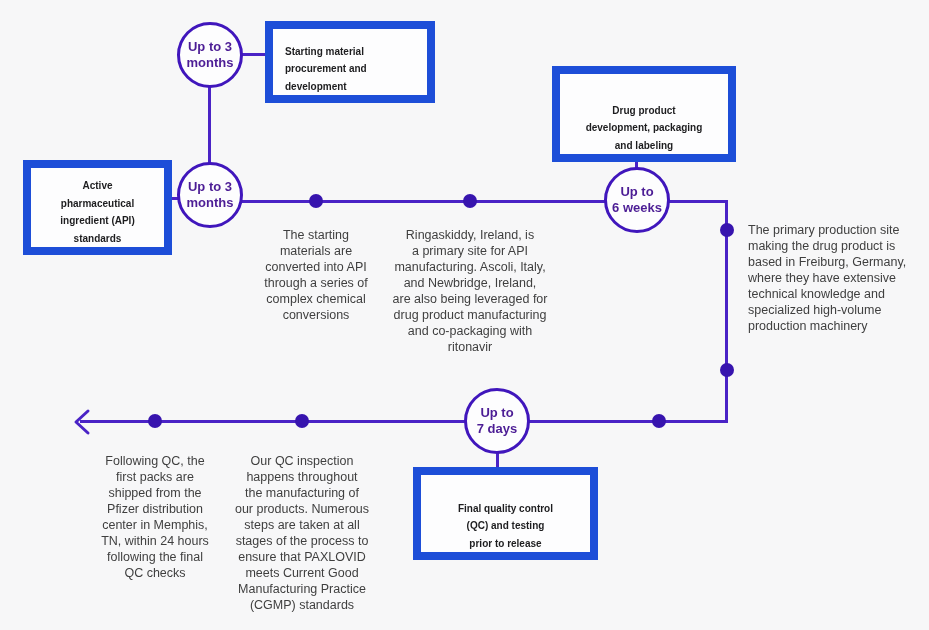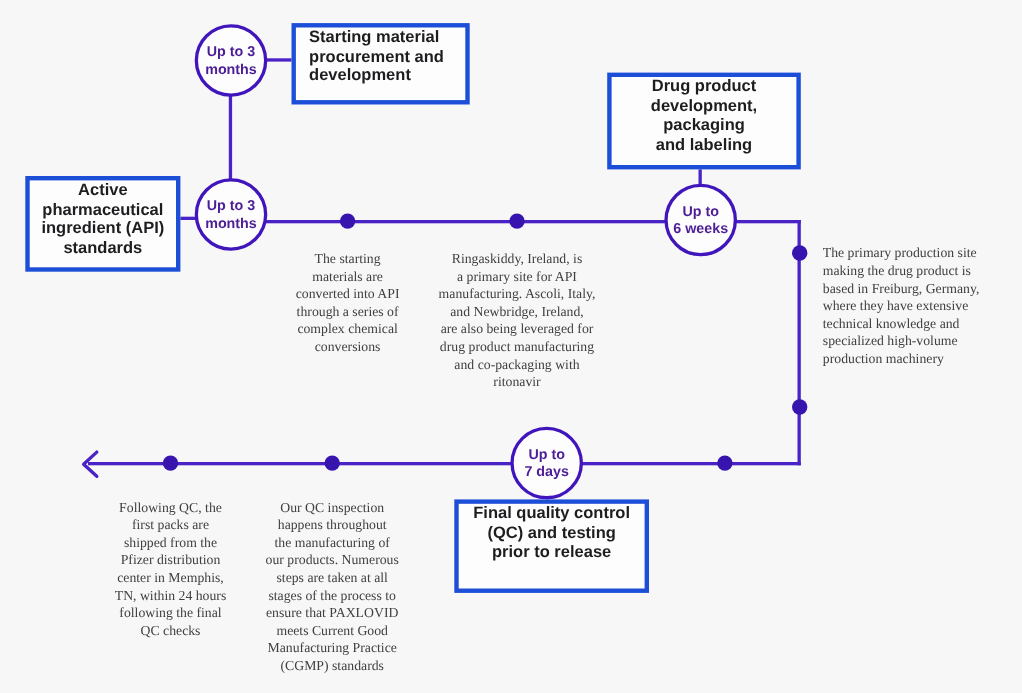--- a/index.html
+++ b/index.html
@@ -16,30 +16,29 @@
     background:#3714ae;
   }
   .circle{
     position:absolute;width:60px;height:60px;border-radius:50%;
     background:#fdfdfe;border:3px solid #4016bc;
     display:flex;align-items:center;justify-content:center;
     text-align:center;font-weight:bold;font-size:13px;line-height:16px;
     color:#4c1d95;white-space:pre-line;
   }
   .box{
-    position:absolute;background:#fdfdfe;border:4px solid #1d4ed8;
-    display:flex;align-items:flex-start;justify-content:center;
-    text-align:center;font-weight:bold;font-size:15px;line-height:17.5px;
+    position:absolute;background:#fdfdfe;border:8px solid #1d4ed8;
+    display:flex;align-items:flex-end;justify-content:center;
+    text-align:center;font-weight:bold;font-size:10px;line-height:17.5px;
     color:#1d1d1f;white-space:pre-line;
   }
   .box.left-align{justify-content:flex-start;text-align:left;padding-left:12px;padding-right:4px;}
   .note{
     position:absolute;font-size:12.5px;line-height:16px;color:#3f3f3f;
     white-space:pre-line;
-    font-family:Liberation Serif, serif;
   }
   .note.center{text-align:center;}
   .note.left{text-align:left;}
   .arrow-svg{position:absolute;}
 </style>
 </head>
 <body>
 
 <div class="canvas">
 
@@ -90,21 +89,21 @@
     <span>Active
 pharmaceutical
 ingredient (API)
 standards</span>
   </div>
   <div class="box" style="left:552px;top:66px;width:168px;height:80px;">
     <span>Drug product
 development, packaging
 and labeling</span>
   </div>
-  <div class="box" style="left:413px;top:454px;width:169px;height:77px;">
+  <div class="box" style="left:413px;top:467px;width:169px;height:77px;">
     <span>Final quality control
 (QC) and testing
 prior to release</span>
   </div>
 
   <div class="note center" style="left:231px;top:227px;width:170px;">The starting
 materials are
 converted into API
 through a series of
 complex chemical

